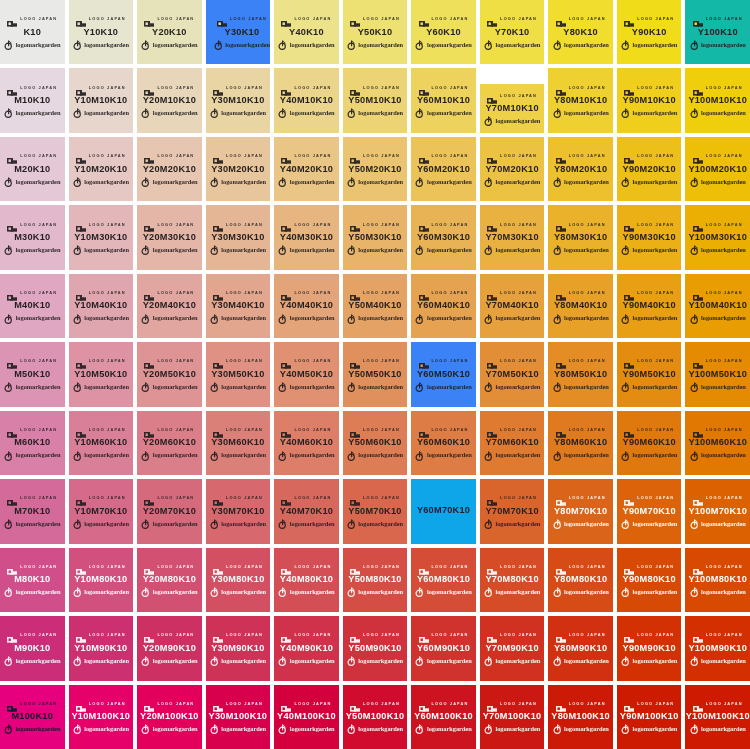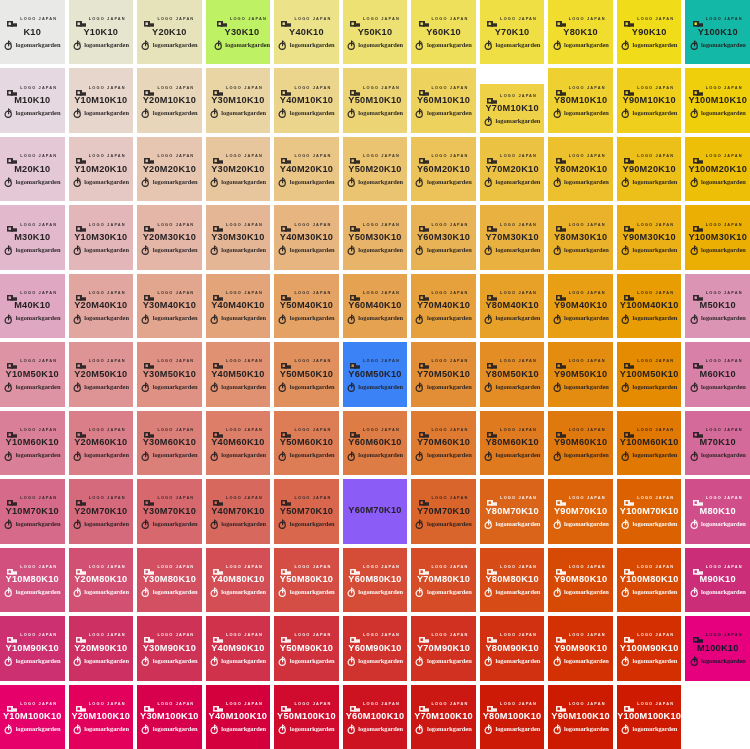--- a/index.html
+++ b/index.html
@@ -137,21 +137,21 @@
         <span class="gmark">
           <svg viewBox="0 0 9 10" width="9" height="10">
             <path d="M4.6 0.6 L4.6 6.2" stroke="currentColor" stroke-width="1.1" fill="none"></path>
             <circle cx="4.2" cy="6.3" r="3.1" fill="none" stroke="currentColor" stroke-width="1.2"></circle>
             <path d="M4.6 1.2 C6.4 1.9 7.2 2.6 7.0 3.6" stroke="currentColor" stroke-width="1.0" fill="none"></path>
           </svg>
         </span>
         <span class="txt">logomarkgarden</span>
       </div>
     </div>
-    <div class="cell" style="background: #bef264; color: rgb(35, 31, 32); padding-left: 8px;">
+    <div class="cell" style="background: #3b82f6; color: rgb(35, 31, 32); padding-left: 8px;">
       <div class="wm-top">
         <span class="mark"><svg viewBox="0 0 10 8" width="10" height="8">
             <rect x="0" y="0" width="6" height="5.6" fill="currentColor"></rect>
             <rect x="3.6" y="2.3" width="6.4" height="3.4" fill="currentColor"></rect>
             <rect x="1.5" y="1.4" width="2.4" height="2.6" fill="#e9e2a3"></rect>
           </svg></span>
         <span class="txt">LOGO JAPAN</span>
       </div>
       <div class="code">Y30K10</div>
       <div class="wm-bot">
@@ -1019,20 +1019,41 @@
         <span class="gmark">
           <svg viewBox="0 0 9 10" width="9" height="10">
             <path d="M4.6 0.6 L4.6 6.2" stroke="currentColor" stroke-width="1.1" fill="none"></path>
             <circle cx="4.2" cy="6.3" r="3.1" fill="none" stroke="currentColor" stroke-width="1.2"></circle>
             <path d="M4.6 1.2 C6.4 1.9 7.2 2.6 7.0 3.6" stroke="currentColor" stroke-width="1.0" fill="none"></path>
           </svg>
         </span>
         <span class="txt">logomarkgarden</span>
       </div>
     </div>
+    <div class="cell" style="background: rgb(224, 166, 176); color: rgb(35, 31, 32);">
+      <div class="wm-top">
+        <span class="mark"><svg viewBox="0 0 10 8" width="10" height="8">
+            <rect x="0" y="0" width="6" height="5.6" fill="currentColor"></rect>
+            <rect x="3.6" y="2.3" width="6.4" height="3.4" fill="currentColor"></rect>
+            <rect x="1.5" y="1.4" width="2.4" height="2.6" fill="#e0a6b0"></rect>
+          </svg></span>
+        <span class="txt">LOGO JAPAN</span>
+      </div>
+      <div class="code">Y10M40K10</div>
+      <div class="wm-bot">
+        <span class="gmark">
+          <svg viewBox="0 0 9 10" width="9" height="10">
+            <path d="M4.6 0.6 L4.6 6.2" stroke="currentColor" stroke-width="1.1" fill="none"></path>
+            <circle cx="4.2" cy="6.3" r="3.1" fill="none" stroke="currentColor" stroke-width="1.2"></circle>
+            <path d="M4.6 1.2 C6.4 1.9 7.2 2.6 7.0 3.6" stroke="currentColor" stroke-width="1.0" fill="none"></path>
+          </svg>
+        </span>
+        <span class="txt">logomarkgarden</span>
+      </div>
+    </div>
     <div class="cell" style="background: rgb(225, 166, 159); color: rgb(35, 31, 32);">
       <div class="wm-top">
         <span class="mark"><svg viewBox="0 0 10 8" width="10" height="8">
             <rect x="0" y="0" width="6" height="5.6" fill="currentColor"></rect>
             <rect x="3.6" y="2.3" width="6.4" height="3.4" fill="currentColor"></rect>
             <rect x="1.5" y="1.4" width="2.4" height="2.6" fill="#e1a69f"></rect>
           </svg></span>
         <span class="txt">LOGO JAPAN</span>
       </div>
       <div class="code">Y20M40K10</div>
@@ -1796,21 +1817,21 @@
         <span class="gmark">
           <svg viewBox="0 0 9 10" width="9" height="10">
             <path d="M4.6 0.6 L4.6 6.2" stroke="currentColor" stroke-width="1.1" fill="none"></path>
             <circle cx="4.2" cy="6.3" r="3.1" fill="none" stroke="currentColor" stroke-width="1.2"></circle>
             <path d="M4.6 1.2 C6.4 1.9 7.2 2.6 7.0 3.6" stroke="currentColor" stroke-width="1.0" fill="none"></path>
           </svg>
         </span>
         <span class="txt">logomarkgarden</span>
       </div>
     </div>
-    <div class="cell" style="background: #8b5cf6; color: rgb(35, 31, 32); gap: 37px;">
+    <div class="cell" style="background: #0ea5e9; color: rgb(35, 31, 32); gap: 37px;">
       <div class="wm-top">
         <span class="mark"><svg viewBox="0 0 10 8" width="10" height="8">
             <rect x="0" y="0" width="6" height="5.6" fill="currentColor"></rect>
             <rect x="3.6" y="2.3" width="6.4" height="3.4" fill="currentColor"></rect>
             <rect x="1.5" y="1.4" width="2.4" height="2.6" fill="#d9663d"></rect>
           </svg></span>
         <span class="txt">LOGO JAPAN</span>
       </div>
       <div class="code">Y60M70K10</div>
       <div class="wm-bot">

